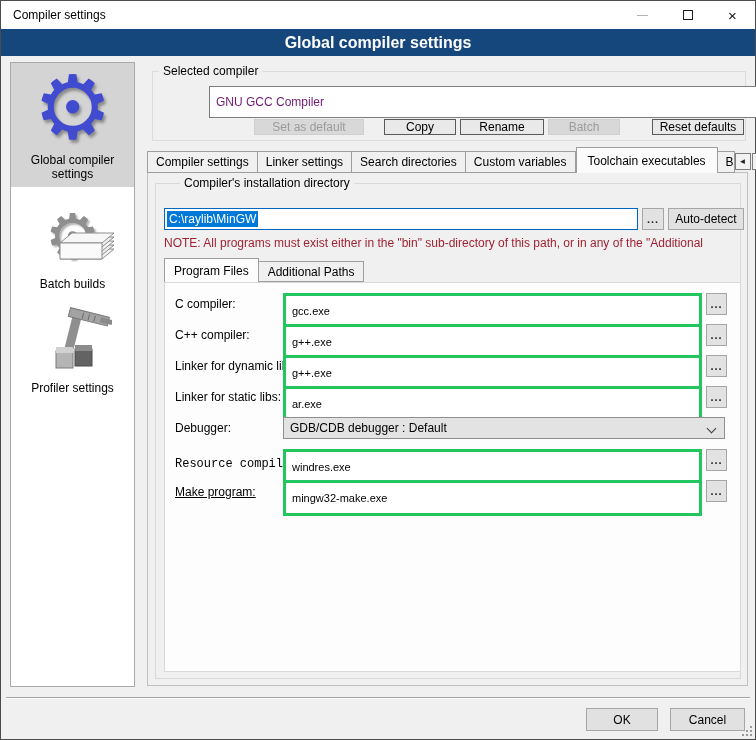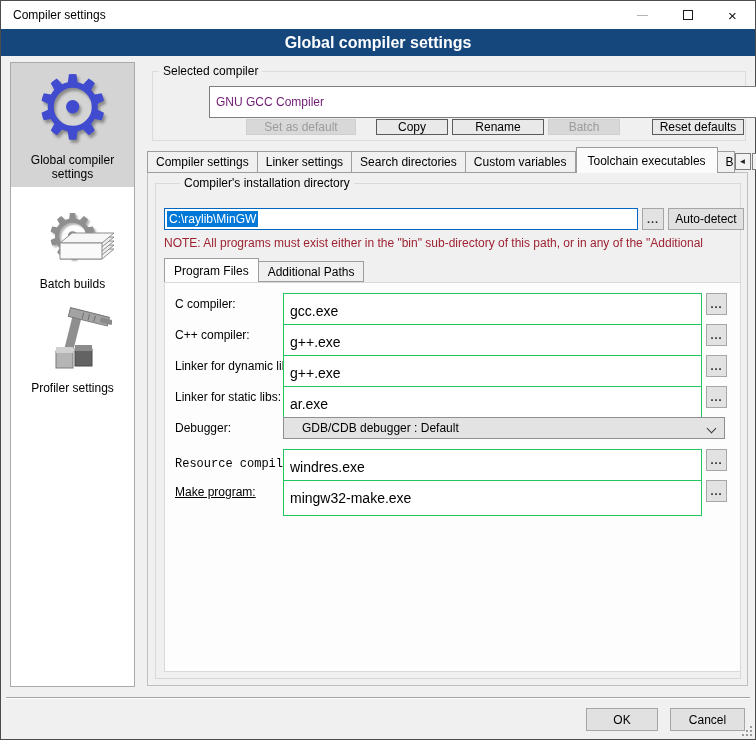--- a/index.html
+++ b/index.html
@@ -71,24 +71,24 @@
   .note{ position:absolute; left:8px; top:52px; width:576px; font-size:12px; color:#9e2232;
     white-space:nowrap; overflow:hidden; }
   
   .inner-tabs{ position:absolute; left:8px; top:74px; height:24px; display:flex; align-items:flex-end; z-index:3; }
   .itab{ height:21px; padding:0 9px; background:#f0f0f0; border:1px solid #9d9d9d; border-left:none;
     display:flex; align-items:center; font-size:12px; white-space:nowrap; }
   .itab.active{ background:#fdfdfd; height:24px; border-left:1px solid #9d9d9d; border-bottom:none; z-index:4; }
   .inner-page{ position:absolute; left:8px; top:98px; width:577px; height:390px; background:#fdfdfd;
     border:1px solid #d9d9d9; z-index:2; }
   .frow-label{ position:absolute; left:10px; font-size:12px; color:#000; }
-  .tfield{ position:absolute; left:118px; width:419px; height:36px; background:#fff; border:1px solid #22c55e;
-    font-size:14px; display:flex; align-items:center; padding-left:6px; color:#000; }
+  .tfield{ position:absolute; left:118px; width:419px; height:36px; background:#fff; border:3px solid #22c55e;
+    font-size:11px; display:flex; align-items:center; padding-left:6px; color:#000; }
   .select{ position:absolute; left:118px; width:442px; height:22px; background:#e3e3e3; border:1px solid #8f8f8f;
-    font-size:12px; display:flex; align-items:center; padding-left:18px; color:#000; }
+    font-size:12px; display:flex; align-items:center; padding-left:6px; color:#000; }
   .row-browse{ left:541px; width:21px; height:22px; }
   
   .separator{ position:absolute; left:6px; right:6px; top:697px; height:2px;
     border-top:1px solid #a3a3a3; border-bottom:1px solid #ffffff; }
   .ok-btn{ position:absolute; left:586px; top:708px; width:72px; height:23px; }
   .cancel-btn{ position:absolute; left:670px; top:708px; width:75px; height:23px; }
   .grip{ position:absolute; right:4px; bottom:4px; width:10px; height:10px; }
   .grip i{ position:absolute; width:2px; height:2px; background:#9a9a9a;
     box-shadow:8px 0 #9a9a9a, 8px -4px #9a9a9a, 8px -8px #9a9a9a, 4px 0 #9a9a9a, 4px -4px #9a9a9a, 0 0 #9a9a9a;
     left:0; bottom:0; }
@@ -164,21 +164,21 @@
     <div class="combo combo-main">
       <span>GNU GCC Compiler</span>
       <span class="chev"></span>
     </div>
   </div>
   <div class="btnrow">
     <div class="btn disabled" style="width:110px;">Set as default</div>
     <div style="width:20px;"></div>
     <div class="btn" style="width:72px;">Copy</div>
     <div style="width:4px;"></div>
-    <div class="btn" style="width:92px;">Rename</div>
+    <div class="btn" style="width:84px;">Rename</div>
     <div style="width:4px;"></div>
     <div class="btn disabled" style="width:72px;">Batch</div>
     <div style="width:32px;"></div>
     <div class="btn" style="width:92px;">Reset defaults</div>
   </div>
 
   <div class="tabstrip">
     <div class="tab">Compiler settings</div>
     <div class="tab">Linker settings</div>
     <div class="tab">Search directories</div>

